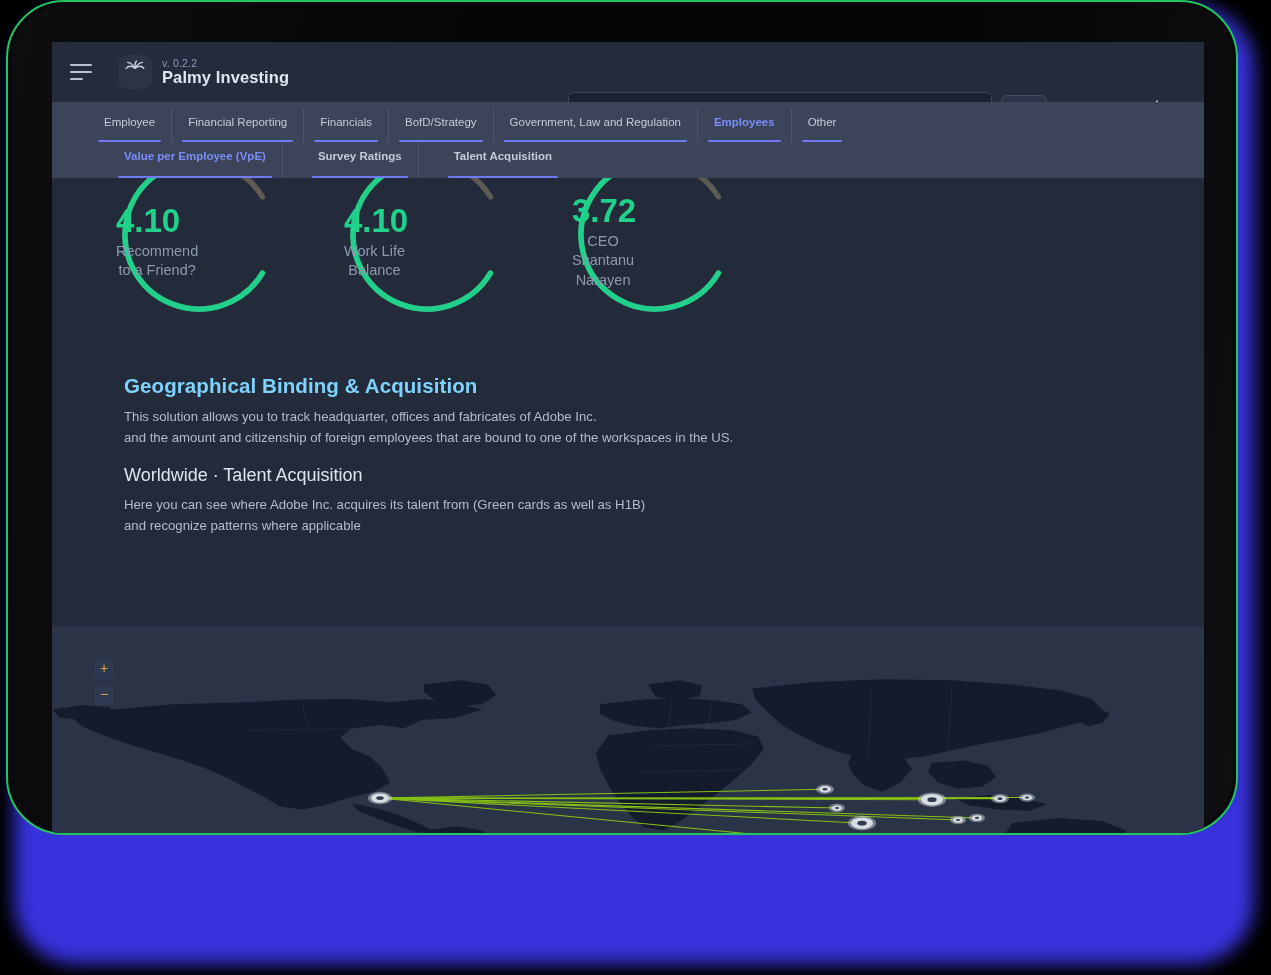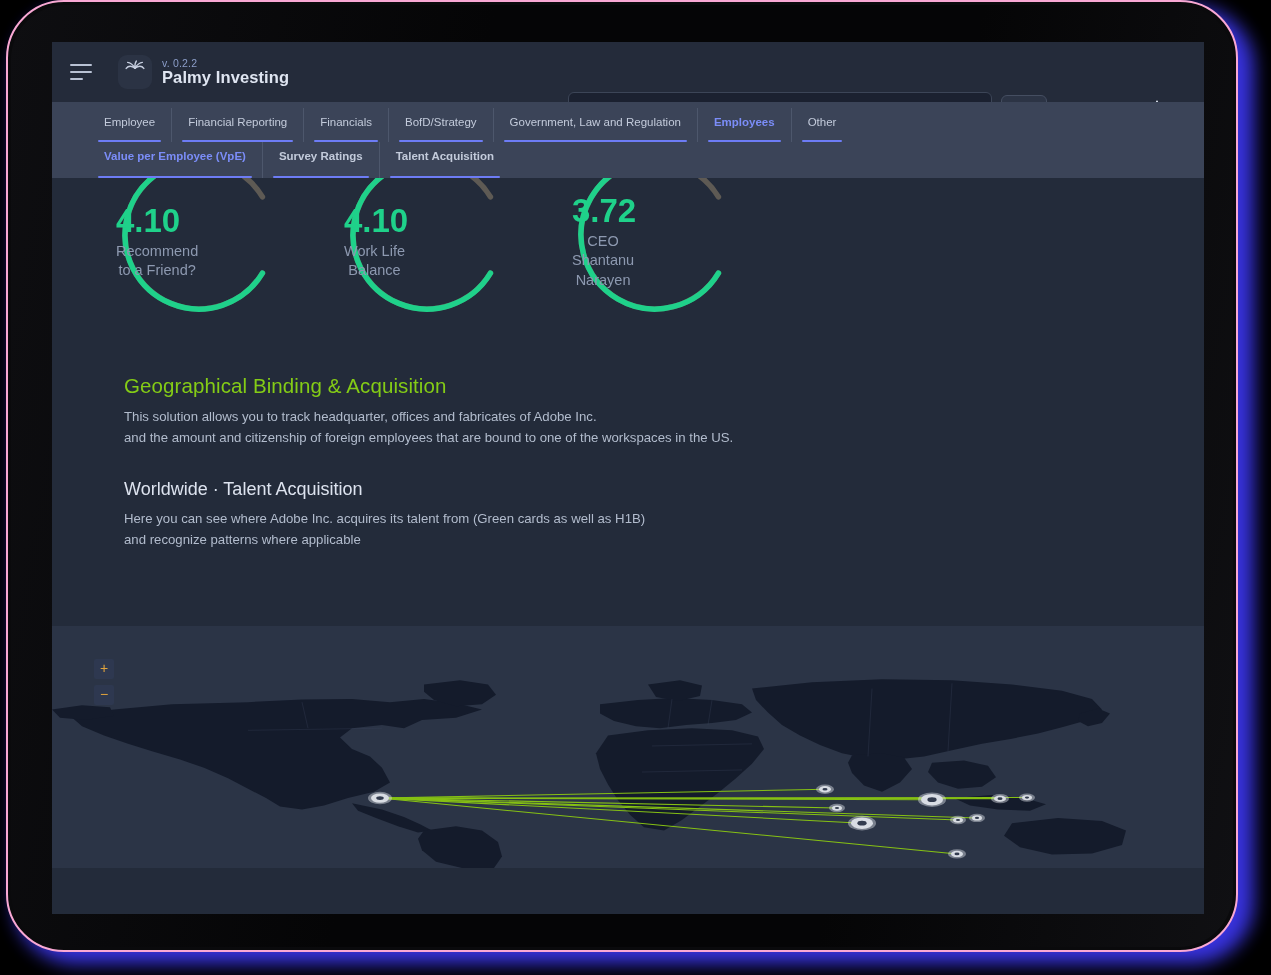--- a/index.html
+++ b/index.html
@@ -21,24 +21,24 @@
     left: 14px; top: 6px;
     width: 1240px; height: 958px;
     border-radius: 62px;
     background: #3a35e8;
     filter: blur(9px);
     opacity: .95;
   }
   #device-body {
     position: absolute;
     left: 6px; top: 0px;
-    width: 1232px; height: 952px;
+    width: 1232px; height: 835px;
     border-radius: 58px;
     background: #0a0a0c;
-    border: 2px solid #f9a8d4;
+    border: 2px solid #22c55e;
     overflow: hidden;
   }
   #device-inner-sheen {
     position: absolute; inset: 3px;
     border-radius: 55px;
     background: linear-gradient(100deg,#0e0e11 0%, #050506 35%, #050506 70%, #101013 100%);
   }
   #screen {
     position: absolute;
     left: 44px; top: 40px;
@@ -112,21 +112,21 @@
   }
 
   
   #tabbar {
     background: #3b4458;
     padding: 6px 0 0 0;
     position: relative;
   }
   .tabrow { display: flex; align-items: stretch; padding-left: 36px; }
   .tabrow.primary { height: 34px; }
-  .tabrow.secondary { height: 36px; padding-left: 36px; }
+  .tabrow.secondary { height: 36px; padding-left: 56px; gap: 19px; }
   .tab {
     position: relative;
     display: flex; align-items: center; justify-content: center;
     padding: 0 16px 6px 16px;
     font-size: 11.5px; color: #c3cbdb;
     border-right: 1px solid #4d576c;
     cursor: pointer;
     white-space: nowrap;
   }
   .tab:last-child { border-right: none; }
@@ -167,31 +167,31 @@
     margin-top: 12px;
   }
   .gauge .glabel {
     position: relative;
     font-size: 14.5px; color: #8d99b0; text-align: center;
     line-height: 1.32; margin-top: 2px;
   }
 
   #geo-section { padding: 0 0 0 72px; margin-top: 56px; }
   h2.sec-title {
-    font-size: 20.5px; font-weight: normal; color: #84cc16;
+    font-size: 20.5px; font-weight: bold; color: #7dd3fc;
     letter-spacing: .1px;
   }
   h3.sub-title {
     font-size: 18px; font-weight: normal; color: #dde3ef;
     margin-top: 0;
   }
   p.sec-body {
     font-size: 13.2px; color: #b2bccd; line-height: 1.62; margin-top: 8px;
   }
-  #worldwide-block { margin-top: 30px; }
+  #worldwide-block { margin-top: 16px; }
 
   
   #map-area {
     position: absolute;
     left: 0; right: 0; top: 448px; bottom: 0;
     background: #2b3446;
     overflow: hidden;
   }
   #map-zoom {
     position: absolute; left: 42px; top: 33px; z-index: 6;

